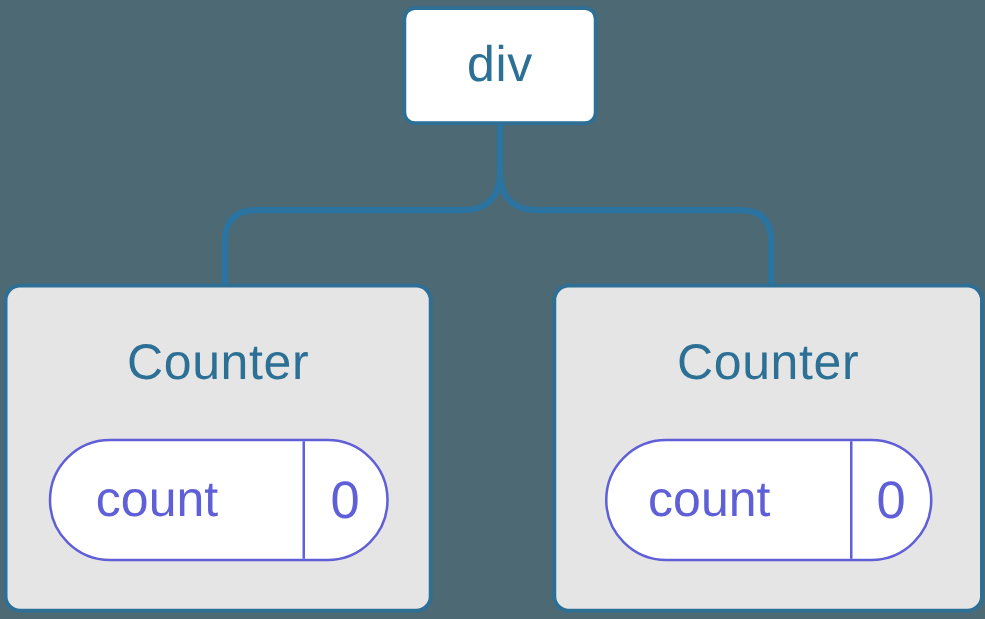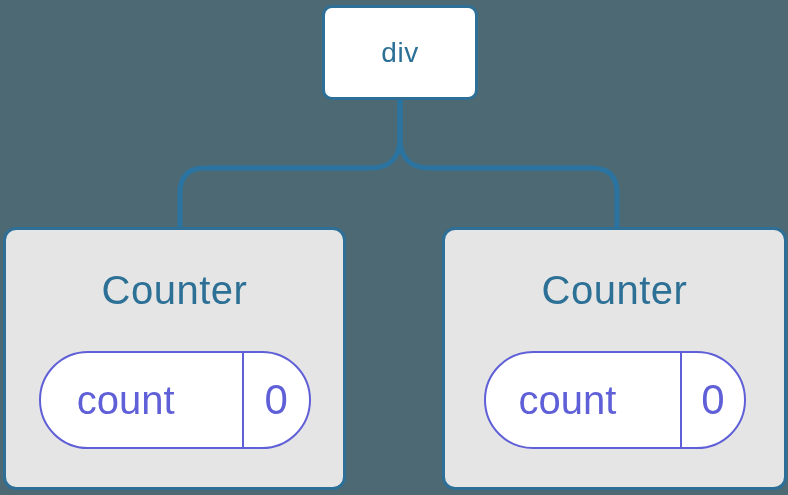--- a/index.html
+++ b/index.html
@@ -31,21 +31,21 @@
     background: #ffffff;
     border: 3px solid #2d6f96;
     border-radius: 10px;
     box-sizing: border-box;
     display: flex;
     align-items: center;
     justify-content: center;
   }
   .node-root .node-label {
     color: #2d7096;
-    font-size: 28px;
+    font-size: 40px;
     font-weight: 500;
     letter-spacing: 0.5px;
   }
   .card {
     position: absolute;
     top: 227px;
     height: 263px;
     background: #e5e5e5;
     border: 3px solid #2d6f96;
     border-radius: 13px;

